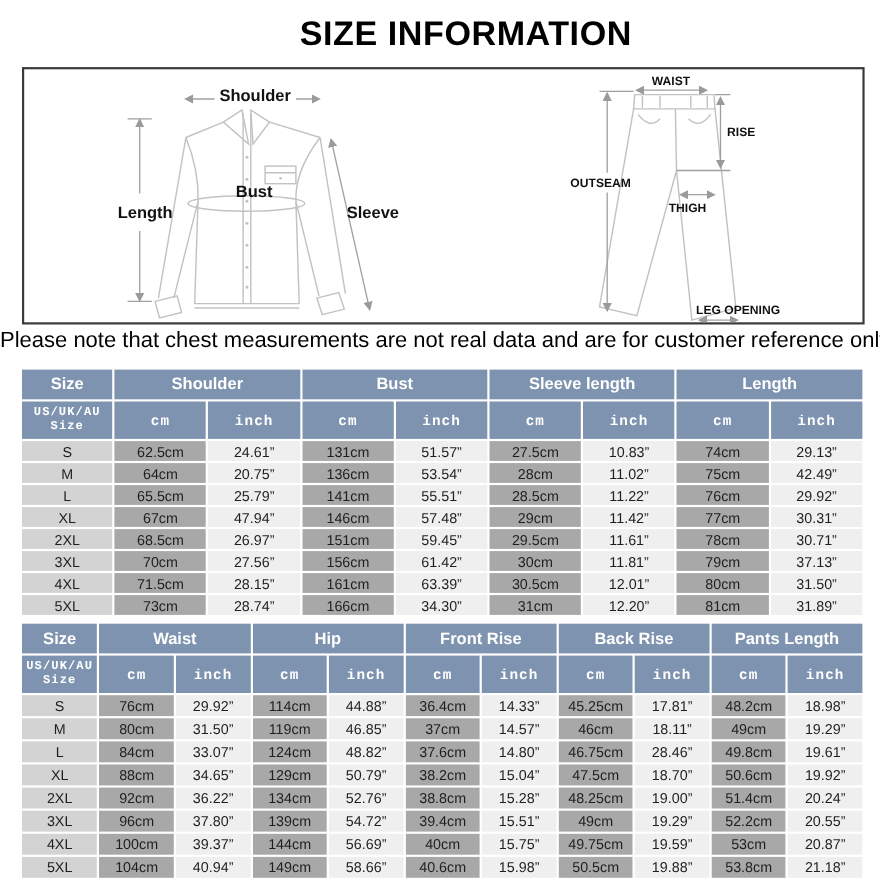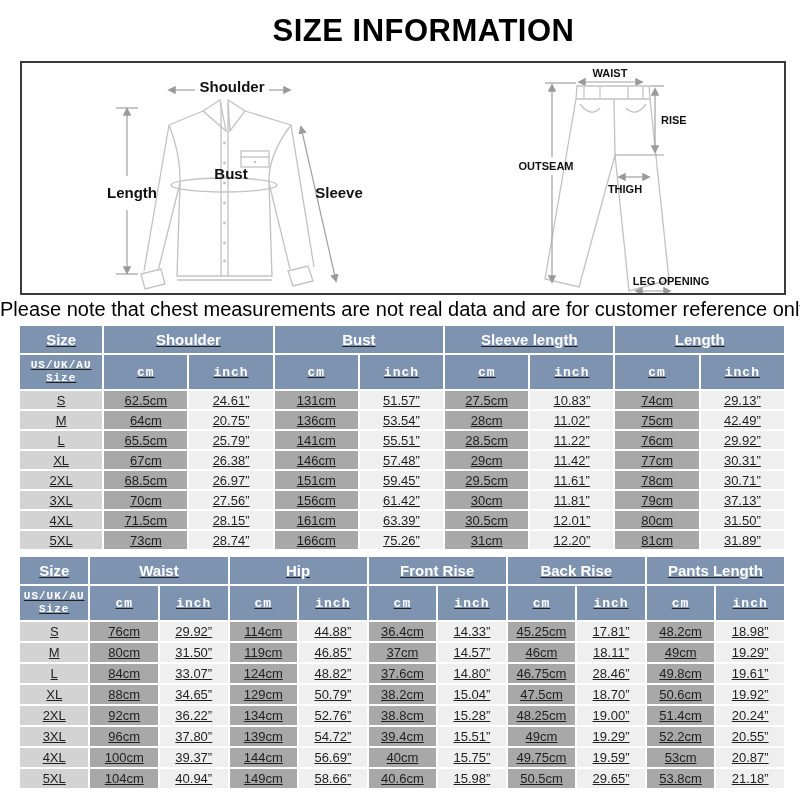--- a/index.html
+++ b/index.html
@@ -10,22 +10,22 @@
   .diagram-box{margin:13px 12px 0 20px;width:762px;height:230px;border:2px solid #3a3a3a;
     background:#fff;display:flex;justify-content:space-between;align-items:stretch;}
   .diagram-box svg{display:block;}
   .garment{stroke:#c2c2c2;stroke-width:1.3;fill:none;}
   .garment-fill{stroke:#c2c2c2;stroke-width:1.3;fill:#ffffff;}
   .measure{stroke:#a0a0a0;stroke-width:1.2;fill:none;}
   .lbl{fill:#111;font-family:"Liberation Sans",sans-serif;font-weight:bold;}
   .lbl15{font-size:15px;}
   .lbl11{font-size:11px;}
   .note{margin:2px 0 0 0;text-align:center;white-space:nowrap;font-size:20px;line-height:25px;color:#000;}
-  table.size-table{border-collapse:separate;border-spacing:2px;width:768px;margin:2px 0 0 18px;
-    table-layout:fixed;text-decoration:underline;}
+  table.size-table{border-collapse:separate;border-spacing:2px;width:768px;margin:12px 0 0 18px;
+    table-layout:fixed;}
   table.size-table th,table.size-table td{text-align:center;vertical-align:middle;padding:0;overflow:hidden;}
   th.hdr{background:#7e93af;color:#fff;}
   th.group{font-size:15px;font-weight:bold;height:27px;}
   th.sub{font-family:"Liberation Mono",monospace;font-weight:bold;font-size:13px;height:34px;letter-spacing:1px;}
   th.subsize{font-size:11px;line-height:13px;letter-spacing:1px;}
   td.c-size{background:#d3d3d3;font-size:13px;}
   td.c-cm{background:#a8a8a8;font-size:13px;}
   td.c-inch{background:#efefef;font-size:13px;}
   table.t1 tbody td{height:18px;}
   table.t2 tbody td{height:19px;}
@@ -195,21 +195,21 @@
           <td class="c-cm">141cm</td>
           <td class="c-inch">55.51”</td>
           <td class="c-cm">28.5cm</td>
           <td class="c-inch">11.22”</td>
           <td class="c-cm">76cm</td>
           <td class="c-inch">29.92”</td>
         </tr>
         <tr>
           <td class="c-size">XL</td>
           <td class="c-cm">67cm</td>
-          <td class="c-inch">26.38”</td>
+          <td class="c-inch">47.94”</td>
           <td class="c-cm">146cm</td>
           <td class="c-inch">57.48”</td>
           <td class="c-cm">29cm</td>
           <td class="c-inch">11.42”</td>
           <td class="c-cm">77cm</td>
           <td class="c-inch">30.31”</td>
         </tr>
         <tr>
           <td class="c-size">2XL</td>
           <td class="c-cm">68.5cm</td>
@@ -241,21 +241,21 @@
           <td class="c-cm">30.5cm</td>
           <td class="c-inch">12.01”</td>
           <td class="c-cm">80cm</td>
           <td class="c-inch">31.50”</td>
         </tr>
         <tr>
           <td class="c-size">5XL</td>
           <td class="c-cm">73cm</td>
           <td class="c-inch">28.74”</td>
           <td class="c-cm">166cm</td>
-          <td class="c-inch">75.26”</td>
+          <td class="c-inch">34.30”</td>
           <td class="c-cm">31cm</td>
           <td class="c-inch">12.20”</td>
           <td class="c-cm">81cm</td>
           <td class="c-inch">31.89”</td>
         </tr>
       </tbody>
     </table>
 
   <table class="size-table t2">
       <colgroup>
@@ -388,20 +388,20 @@
         </tr>
         <tr>
           <td class="c-size">5XL</td>
           <td class="c-cm">104cm</td>
           <td class="c-inch">40.94”</td>
           <td class="c-cm">149cm</td>
           <td class="c-inch">58.66”</td>
           <td class="c-cm">40.6cm</td>
           <td class="c-inch">15.98”</td>
           <td class="c-cm">50.5cm</td>
-          <td class="c-inch">29.65”</td>
+          <td class="c-inch">19.88”</td>
           <td class="c-cm">53.8cm</td>
           <td class="c-inch">21.18”</td>
         </tr>
       </tbody>
     </table>
 
 </div>
 
 </body></html>

